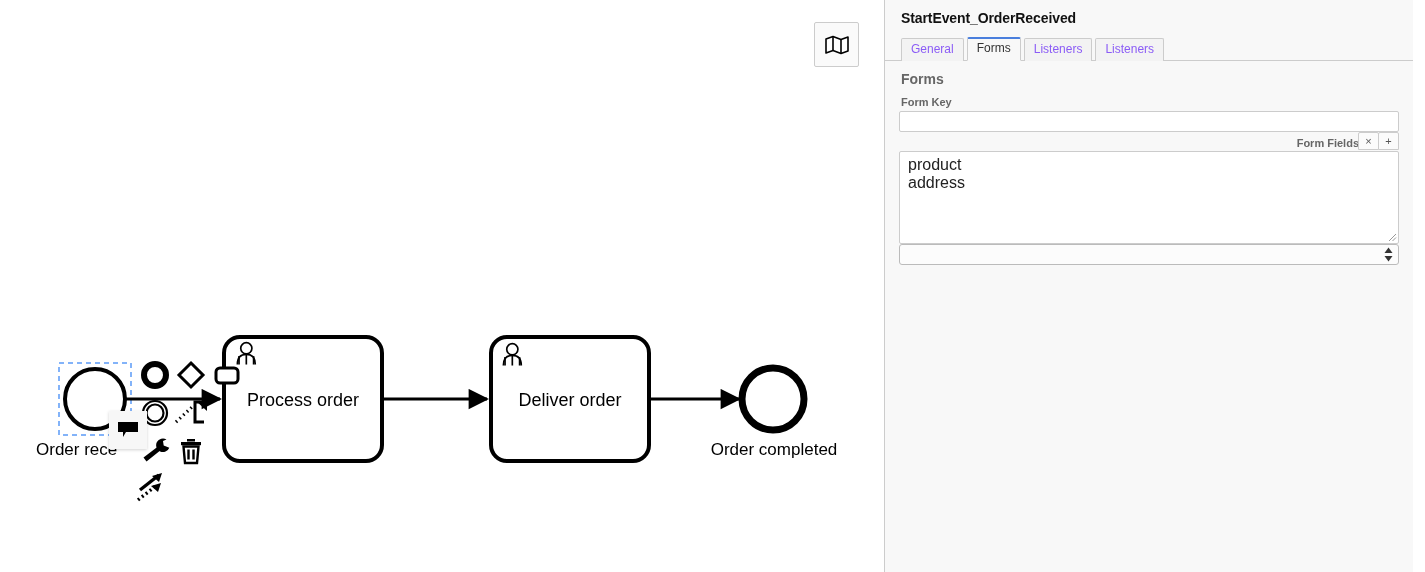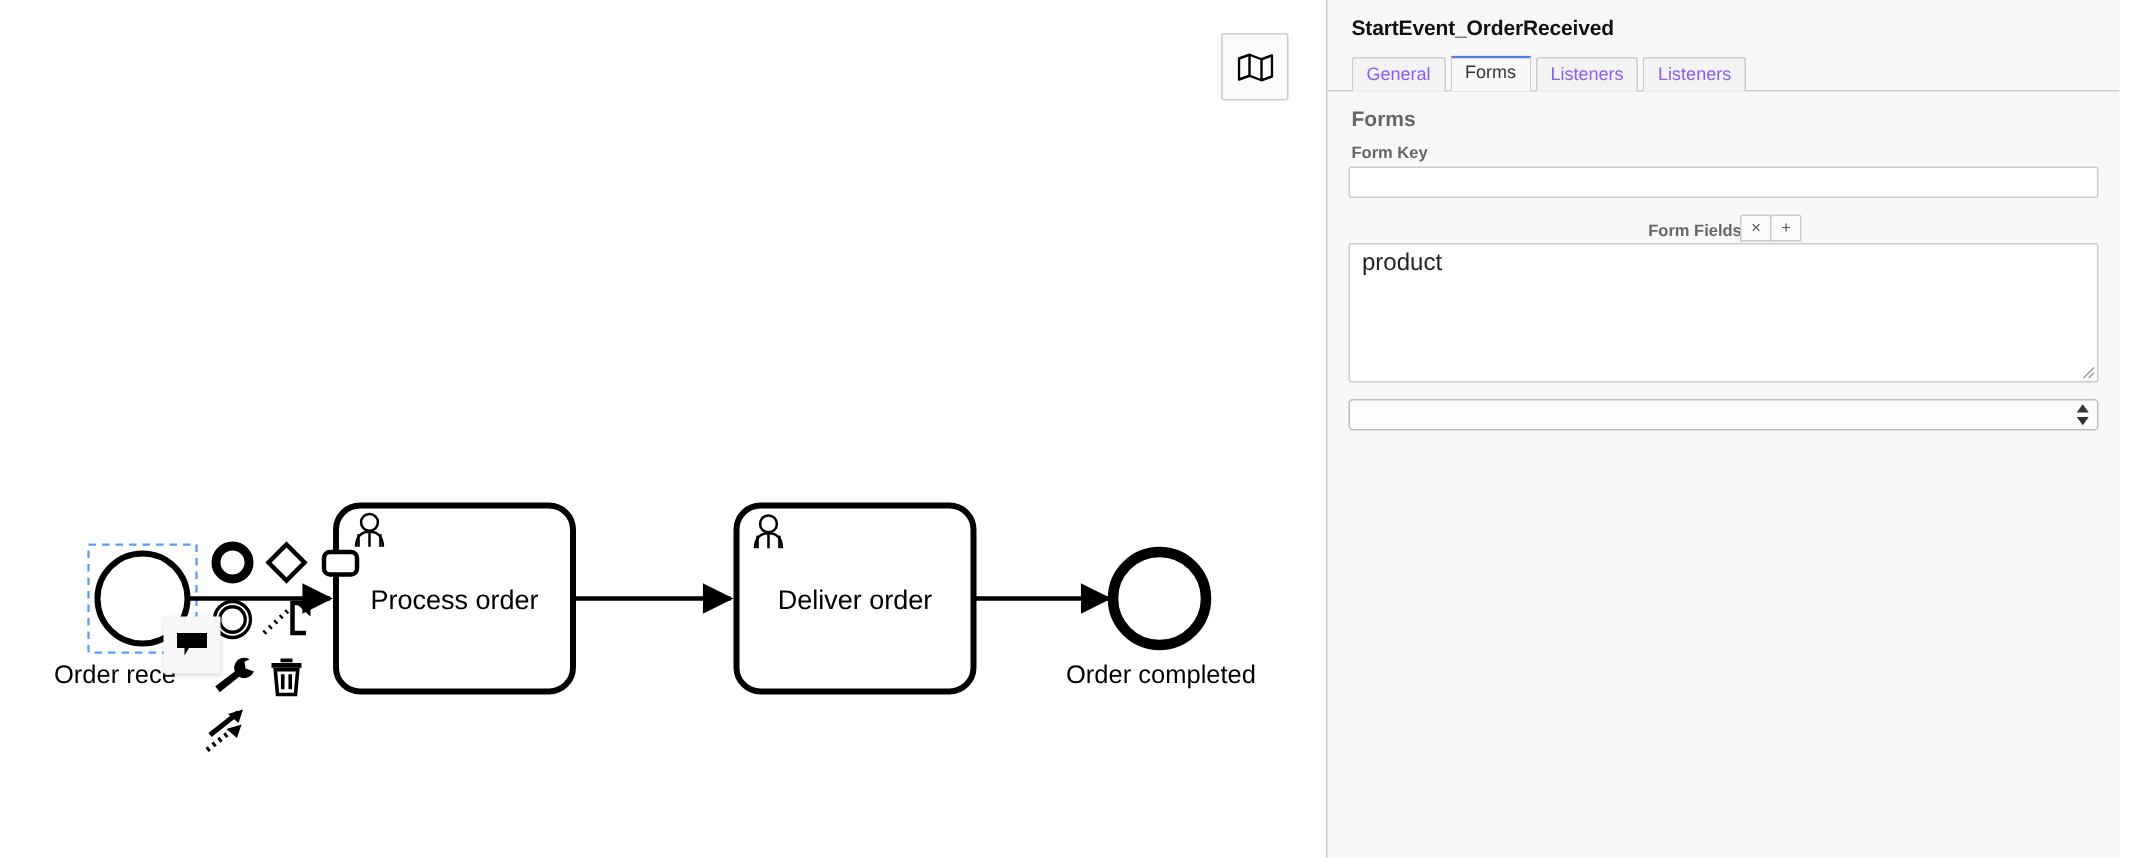--- a/index.html
+++ b/index.html
@@ -163,27 +163,27 @@
     height: 21px;
     background: #ffffff;
     border: 1px solid #cccccc;
     border-radius: 2px;
     font-family: "Liberation Sans", sans-serif;
     font-size: 12px;
     color: #333333;
     padding: 2px 5px;
     outline: none;
   }
-  .field-block { margin-bottom: 11px; }
+  .field-block { }
 
   
   .label-row {
     display: flex;
     align-items: flex-end;
-    justify-content: center;
+    justify-content: flex-end;
     margin-bottom: 2px;
   }
   .label-row .field-label { margin-bottom: 0; }
   .btn-group {
     display: flex;
     margin-bottom: -1px;
   }
   .mini-btn {
     width: 21px;
     height: 18px;
@@ -408,20 +408,21 @@
       <div class="field-block">
         <div class="label-row">
           <label class="field-label">Form Fields</label>
           <div class="btn-group">
             <div class="mini-btn">×</div>
             <div class="mini-btn">+</div>
           </div>
         </div>
         <div class="list-box">
           <div class="list-option">product</div>
+          <div class="list-option">address</div>
           <svg class="resize-grip" viewBox="0 0 10 10">
             <path d="M 9 2 L 2 9 M 9 5.5 L 5.5 9" stroke="#999999" stroke-width="1" fill="none"></path>
           </svg>
         </div>
       </div>
 
       <div class="field-block">
         <div class="select-wrap">
           <select class="select-input">
             <option></option>

